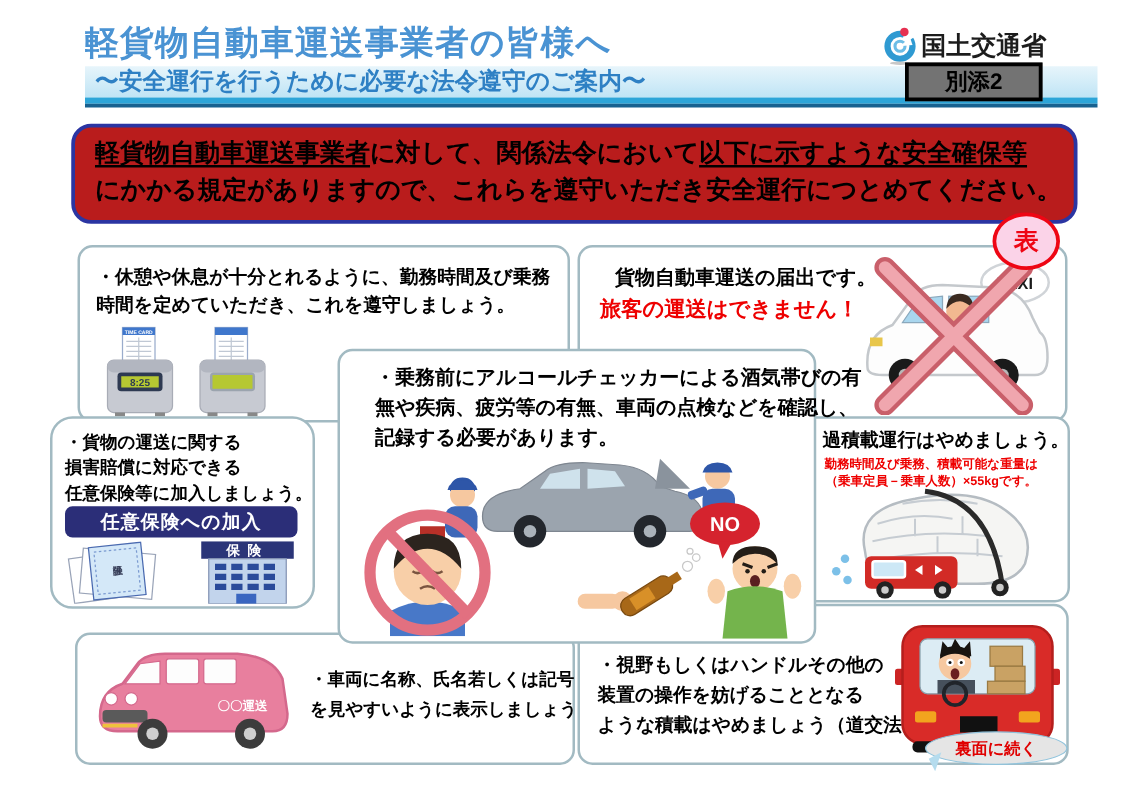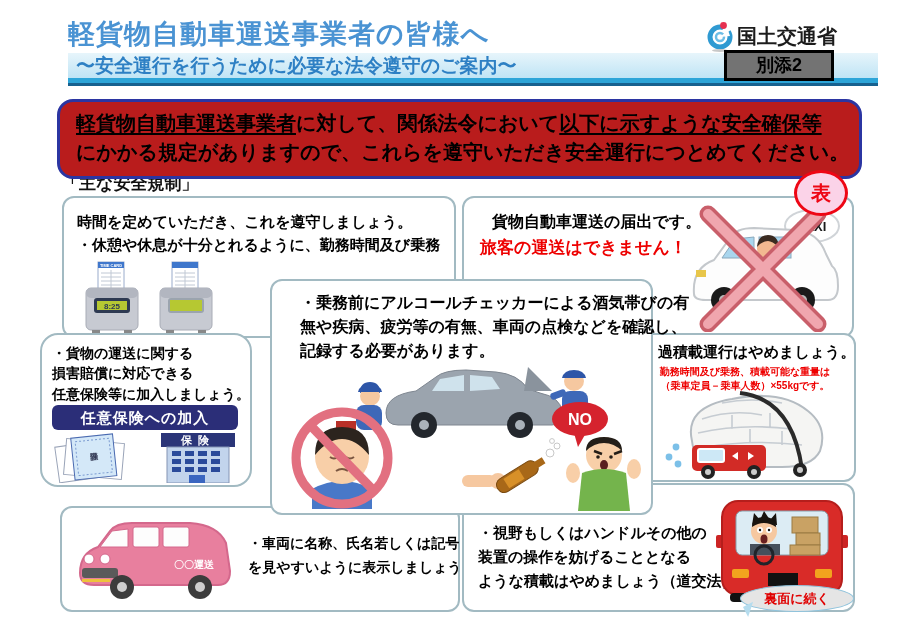--- a/index.html
+++ b/index.html
@@ -73,27 +73,26 @@
     </svg>
   </div>
   <div class="abs agency">国土交通省</div>
   <div class="abs attach">別添2</div>
 
   <div class="abs notice">
     <div><u>軽貨物自動車運送事業者</u><span>に対して、関係法令において</span><u>以下に示すような安全確保等</u></div>
     <div>にかかる規定がありますので、これらを遵守いただき安全運行につとめてください。</div>
   </div>
 
-  <div class="abs sec-head">「主な安全規制」</div>
   <div class="abs front-badge">表</div>
 
   <div class="panel p-rest">
     <div class="txt rest-t">
+      <div>・休憩や休息が十分とれるように、勤務時間及び乗務</div>
       <div>時間を定めていただき、これを遵守しましょう。</div>
-      <div>・休憩や休息が十分とれるように、勤務時間及び乗務</div>
     </div>
     <svg class="abs" style="left:20px;top:62px;" width="56" height="74" viewBox="0 0 56 74">
       <rect x="14" y="2" width="26" height="28" fill="#fff" stroke="#9aaccc"></rect>
       <rect x="14" y="2" width="26" height="6" fill="#3f77cc"></rect>
       <text x="27" y="7" font-size="4" fill="#fff" text-anchor="middle" font-weight="bold">TIME CARD</text>
       <path d="M17,13 H37 M17,17 H37 M17,21 H37 M17,25 H37 M27,10 V28" stroke="#c0c8d4" stroke-width="1" fill="none"></path>
       <rect x="2" y="28" width="52" height="42" rx="5" fill="#c7cad2" stroke="#a8acb6"></rect>
       <rect x="2" y="28" width="52" height="10" rx="5" fill="#b2b6c0"></rect>
       <rect x="10" y="38" width="36" height="15" rx="3" fill="#2e3a52"></rect>
       <rect x="13" y="41" width="30" height="9" fill="#b6c832"></rect>

